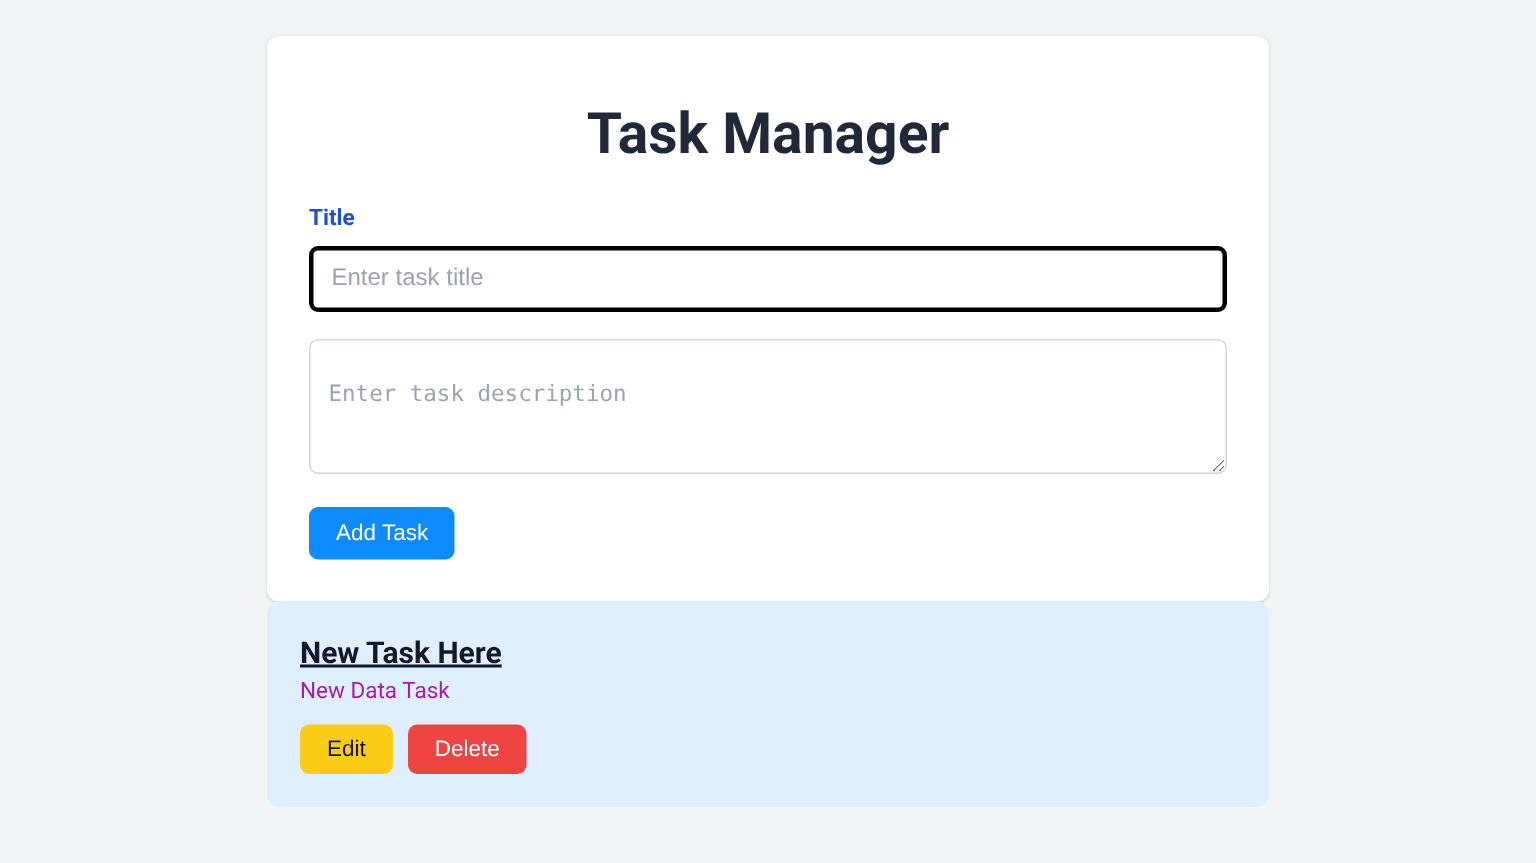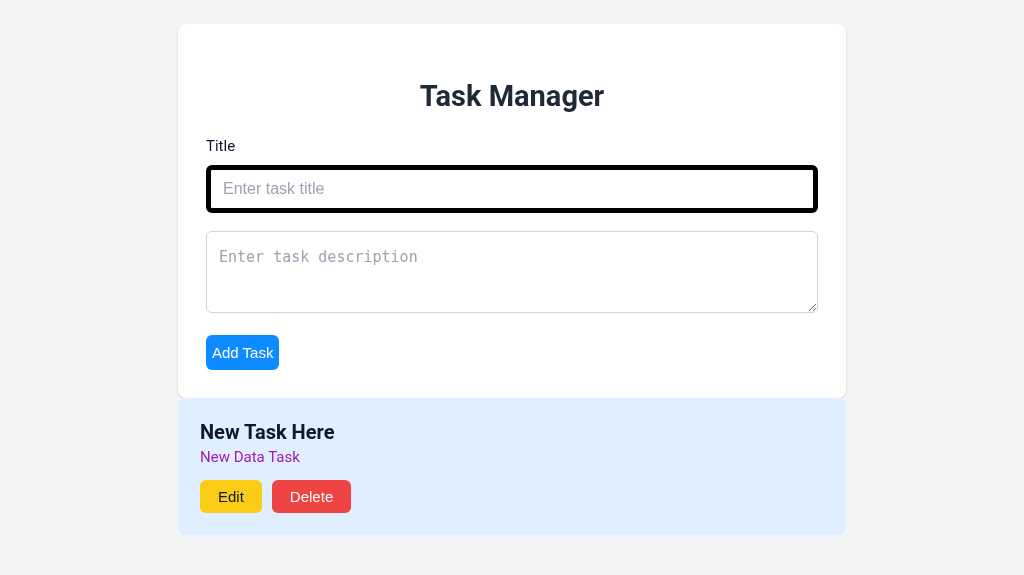--- a/index.html
+++ b/index.html
@@ -18,69 +18,69 @@
       margin: 0 auto;
     }
     .card {
       background: #ffffff;
       border-radius: 8px;
       box-shadow: 0 1px 3px rgba(0,0,0,0.1), 0 1px 2px rgba(0,0,0,0.06);
       padding: 28px 28px 28px 28px;
     }
     .page-title {
       text-align: center;
-      font-size: 29px;
+      font-size: 38px;
       font-weight: 700;
       color: #1f2937;
-      margin-top: 27px;
+      margin-top: 16px;
       margin-bottom: 24px;
     }
     .form-group {
       margin-bottom: 18px;
     }
     .form-label {
       display: block;
-      font-weight: 400;
+      font-weight: 700;
       font-size: 15px;
-      color: #0f172a;
+      color: #1d4ed8;
       margin-bottom: 10px;
     }
     .form-input {
       width: 100%;
       padding: 10px 12px;
       font-size: 16px;
-      border: 5px solid #000000;
+      border: 3px solid #000000;
       border-radius: 6px;
       color: #374151;
       background: #fff;
       outline: none;
     }
     .form-input::placeholder {
       color: #9ca3af;
     }
     .form-textarea {
       width: 100%;
-      padding: 16px 12px;
+      padding: 26px 12px;
       font-size: 15px;
       font-family: ui-monospace, SFMono-Regular, "SF Mono", Menlo, Consolas, monospace;
       border: 1px solid #d1d5db;
       border-radius: 6px;
       color: #374151;
       background: #fff;
       outline: none;
       min-height: 82px;
       resize: vertical;
     }
     .form-textarea::placeholder {
       color: #9ca3af;
       font-family: ui-monospace, SFMono-Regular, "SF Mono", Menlo, Consolas, monospace;
     }
     .btn {
       display: inline-block;
-      padding: 9px 6px;
+      padding: 9px 18px;
       font-size: 15px;
       font-weight: 400;
       border: none;
       border-radius: 6px;
       cursor: pointer;
       text-align: center;
     }
     .btn-primary {
       background-color: #0d8bff;
       color: #ffffff;
@@ -105,20 +105,21 @@
     .task-card {
       background-color: #e0efff;
       border-radius: 8px;
       padding: 22px 22px 22px 22px;
     }
     .task-title {
       font-size: 20px;
       font-weight: 700;
       color: #111827;
       margin-bottom: 4px;
+      text-decoration: underline;
     }
     .task-desc {
       font-size: 15px;
       color: #a21caf;
       margin-bottom: 14px;
     }
     .task-actions {
       display: flex;
       gap: 10px;
     }

